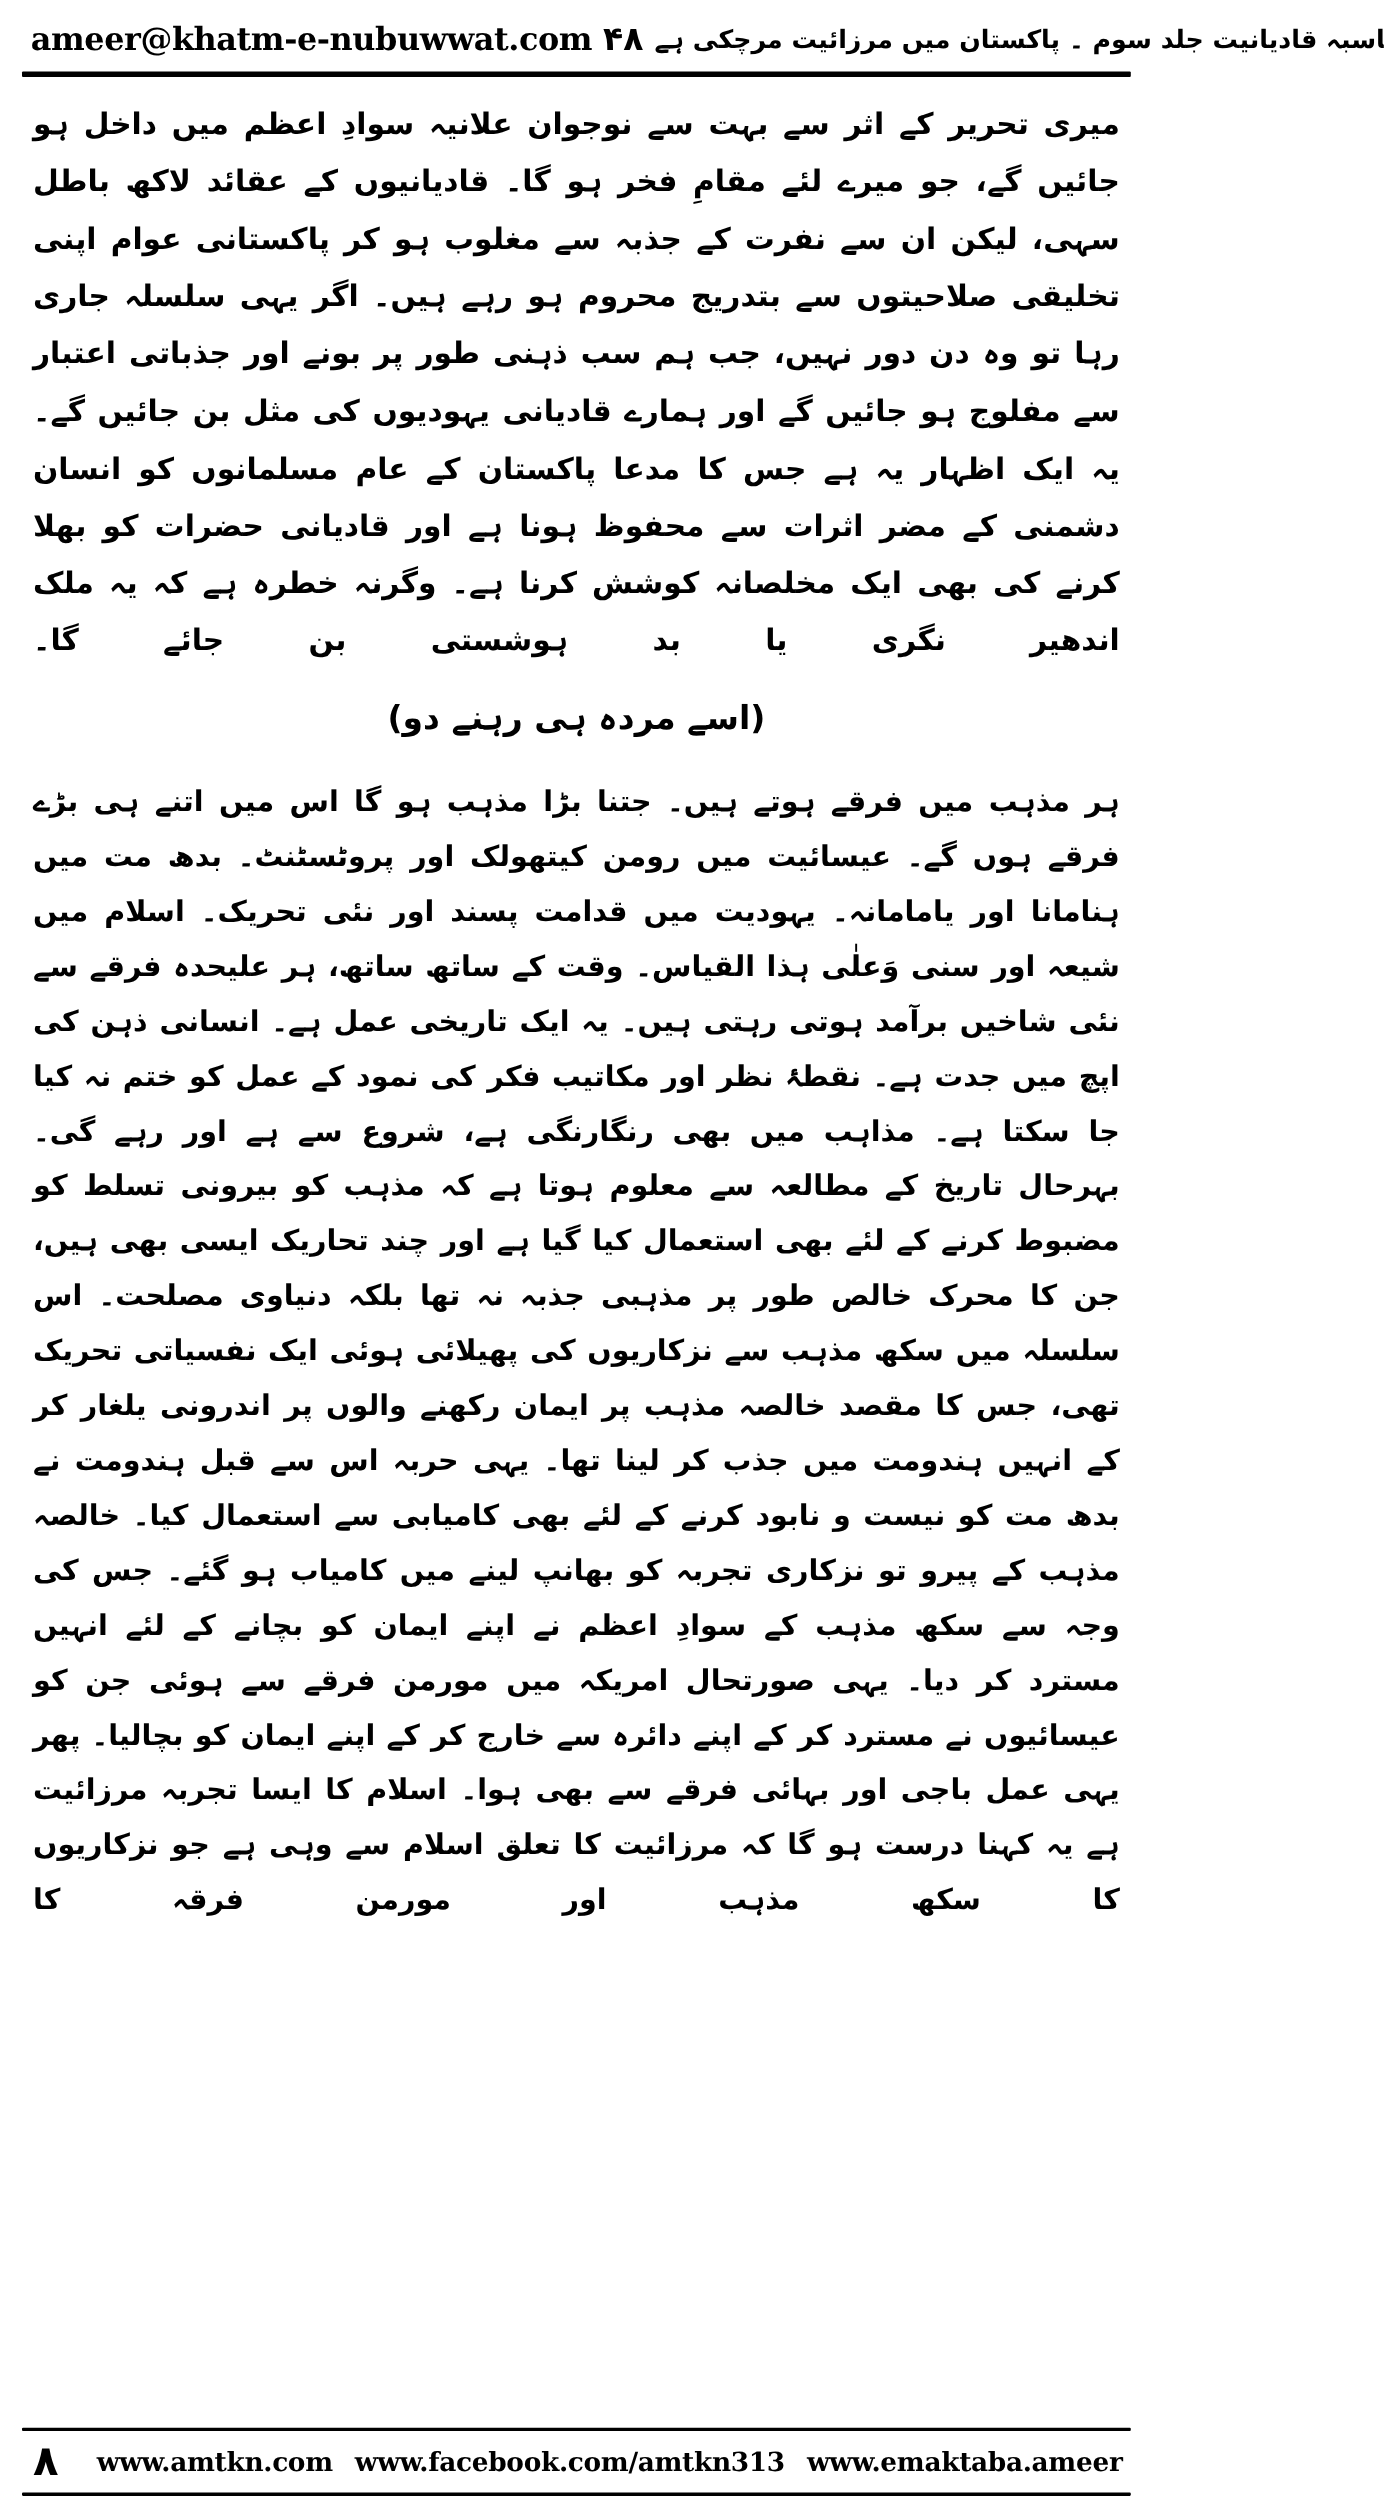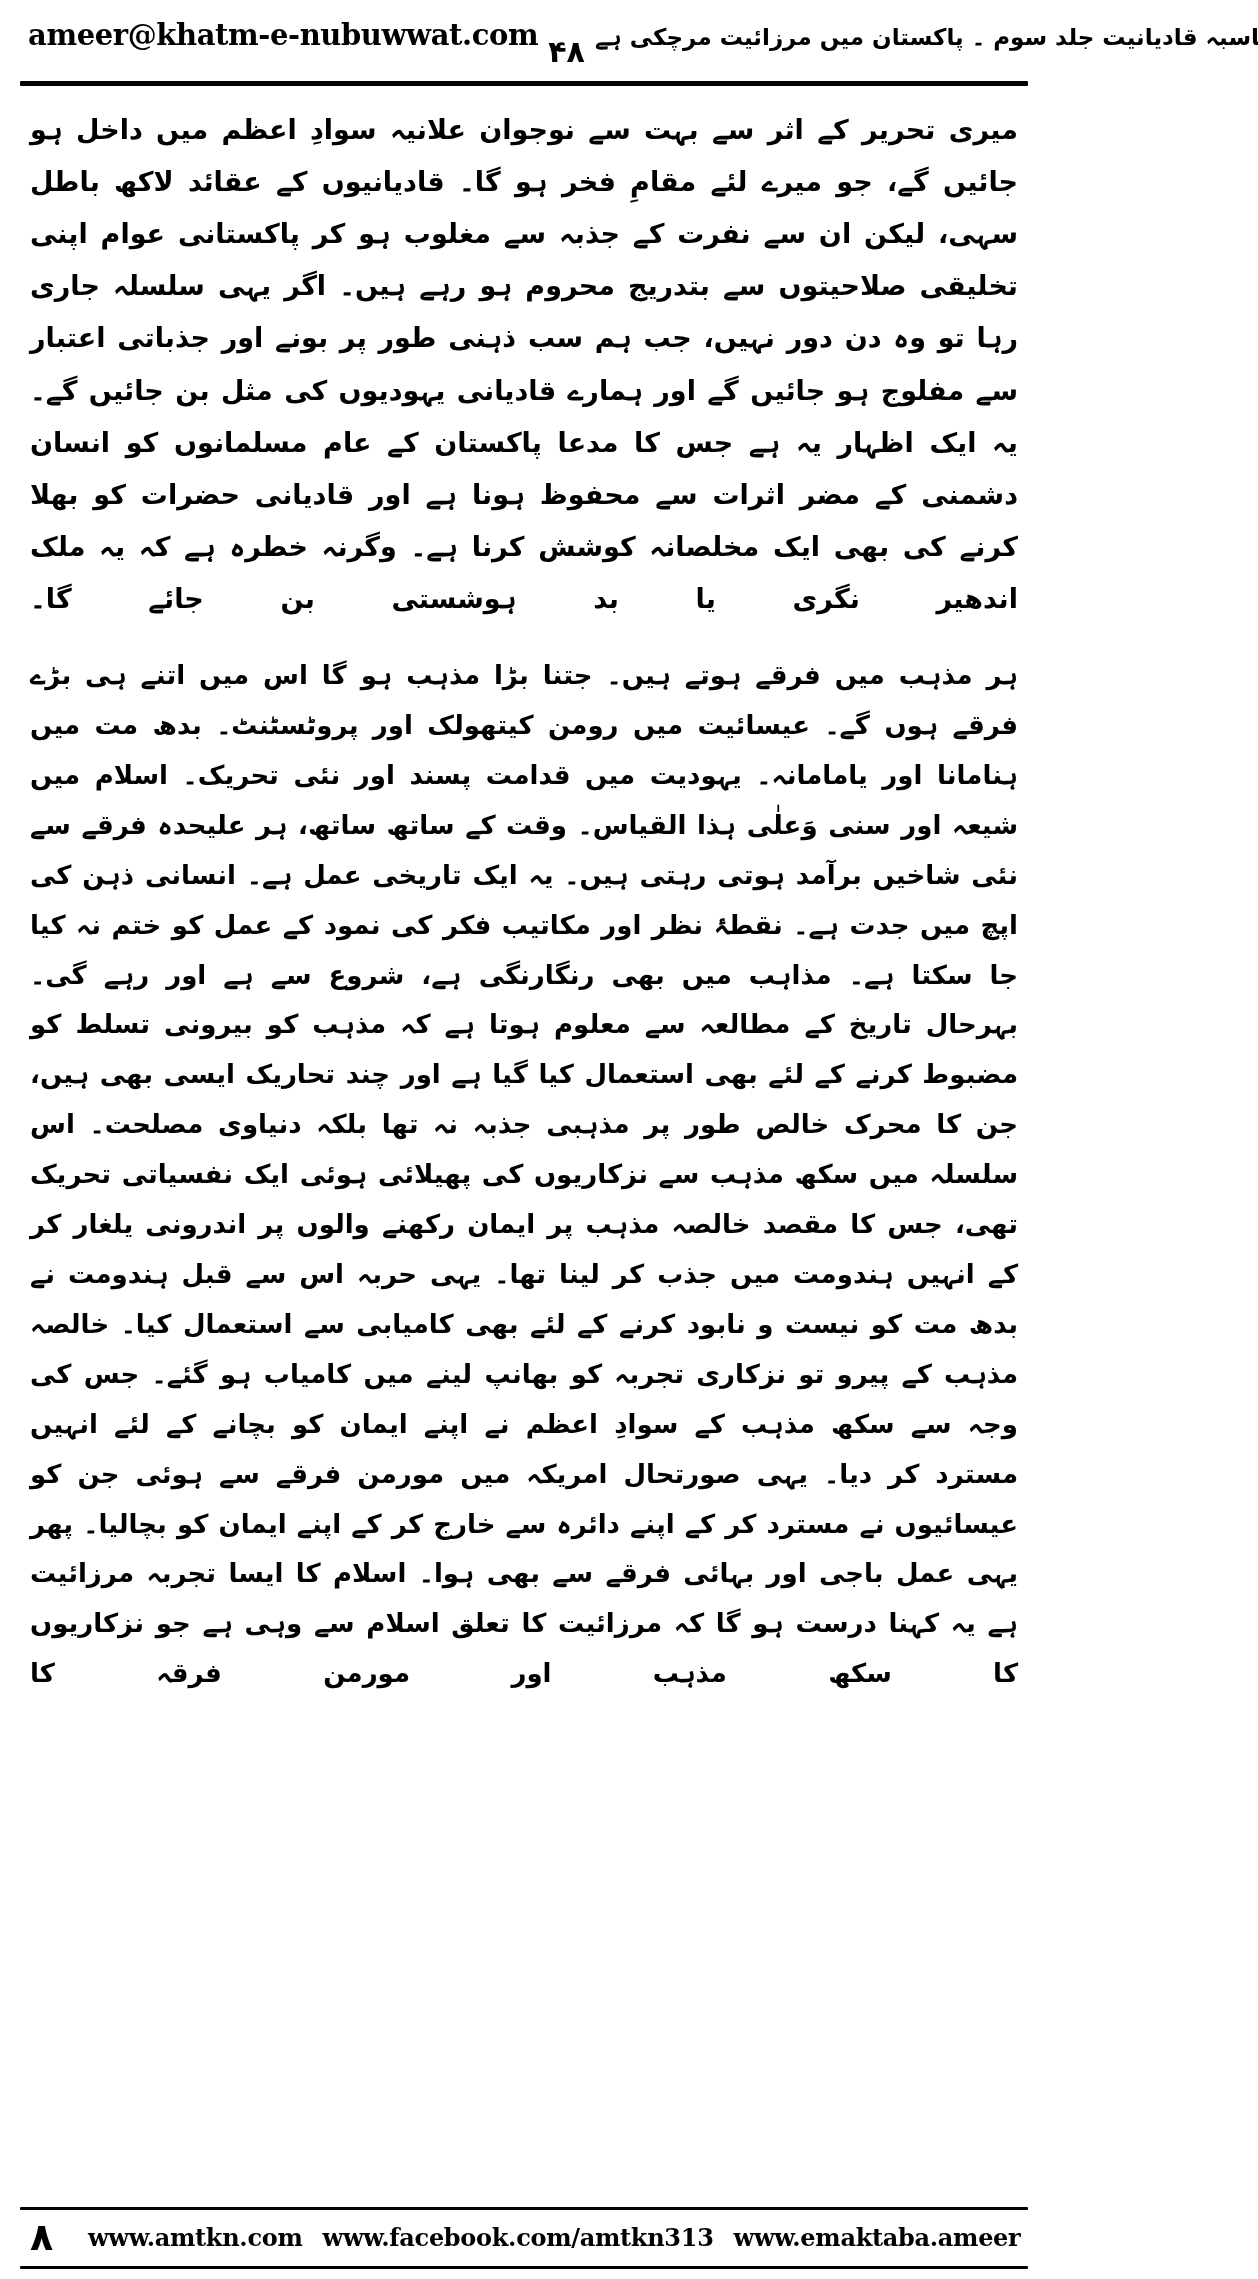--- a/index.html
+++ b/index.html
@@ -43,21 +43,20 @@
     white-space: nowrap;
     line-height: 1.1;
     padding-top: 6px;
   }
   .header-pageno-urdu {
     font-family: "DejaVu Sans", sans-serif;
     font-size: 30px;
     font-weight: bold;
     padding-top: 4px;
     white-space: nowrap;
-    margin-top: 16px;
   }
   .header-booktitle {
     direction: rtl;
     text-align: right;
     font-size: 23px;
     font-weight: bold;
     line-height: 1.35;
     white-space: nowrap;
     padding-top: 8px;
   }
@@ -160,20 +159,21 @@
     <div class="header-pageno-urdu">۴۸</div>
     <div class="header-booktitle">محاسبہ قادیانیت جلد سوم ۔ پاکستان میں مرزائیت مرچکی ہے</div>
   </div>
   <div class="rule"></div>
 
   <div class="content">
 
     <p class="para first">میری تحریر کے اثر سے بہت سے نوجوان علانیہ سوادِ اعظم میں داخل ہو جائیں گے، جو میرے لئے مقامِ فخر ہو گا۔ قادیانیوں کے عقائد لاکھ باطل سہی، لیکن ان سے نفرت کے جذبہ سے مغلوب ہو کر پاکستانی عوام اپنی تخلیقی صلاحیتوں سے بتدریج محروم ہو رہے ہیں۔ اگر یہی سلسلہ جاری رہا تو وہ دن دور نہیں، جب ہم سب ذہنی طور پر بونے اور جذباتی اعتبار سے مفلوج ہو جائیں گے اور ہمارے قادیانی یہودیوں کی مثل بن جائیں گے۔ یہ ایک اظہار یہ ہے جس کا مدعا پاکستان کے عام مسلمانوں کو انسان دشمنی کے مضر اثرات سے محفوظ ہونا ہے اور قادیانی حضرات کو بھلا کرنے کی بھی ایک مخلصانہ کوشش کرنا ہے۔ وگرنہ خطرہ ہے کہ یہ ملک اندھیر نگری یا بد ہوشستی بن جائے گا۔</p>
 
 
+    <div class="chapter-sub">(اسے مردہ ہی رہنے دو)</div>
 
     <p class="para body">ہر مذہب میں فرقے ہوتے ہیں۔ جتنا بڑا مذہب ہو گا اس میں اتنے ہی بڑے فرقے ہوں گے۔ عیسائیت میں رومن کیتھولک اور پروٹسٹنٹ۔ بدھ مت میں ہنامانا اور یامامانہ۔ یہودیت میں قدامت پسند اور نئی تحریک۔ اسلام میں شیعہ اور سنی وَعلٰی ہذا القیاس۔ وقت کے ساتھ ساتھ، ہر علیحدہ فرقے سے نئی شاخیں برآمد ہوتی رہتی ہیں۔ یہ ایک تاریخی عمل ہے۔ انسانی ذہن کی اپچ میں جدت ہے۔ نقطۂ نظر اور مکاتیب فکر کی نمود کے عمل کو ختم نہ کیا جا سکتا ہے۔ مذاہب میں بھی رنگارنگی ہے، شروع سے ہے اور رہے گی۔ بہرحال تاریخ کے مطالعہ سے معلوم ہوتا ہے کہ مذہب کو بیرونی تسلط کو مضبوط کرنے کے لئے بھی استعمال کیا گیا ہے اور چند تحاریک ایسی بھی ہیں، جن کا محرک خالص طور پر مذہبی جذبہ نہ تھا بلکہ دنیاوی مصلحت۔ اس سلسلہ میں سکھ مذہب سے نزکاریوں کی پھیلائی ہوئی ایک نفسیاتی تحریک تھی، جس کا مقصد خالصہ مذہب پر ایمان رکھنے والوں پر اندرونی یلغار کر کے انہیں ہندومت میں جذب کر لینا تھا۔ یہی حربہ اس سے قبل ہندومت نے بدھ مت کو نیست و نابود کرنے کے لئے بھی کامیابی سے استعمال کیا۔ خالصہ مذہب کے پیرو تو نزکاری تجربہ کو بھانپ لینے میں کامیاب ہو گئے۔ جس کی وجہ سے سکھ مذہب کے سوادِ اعظم نے اپنے ایمان کو بچانے کے لئے انہیں مسترد کر دیا۔ یہی صورتحال امریکہ میں مورمن فرقے سے ہوئی جن کو عیسائیوں نے مسترد کر کے اپنے دائرہ سے خارج کر کے اپنے ایمان کو بچالیا۔ پھر یہی عمل باجی اور بہائی فرقے سے بھی ہوا۔ اسلام کا ایسا تجربہ مرزائیت ہے یہ کہنا درست ہو گا کہ مرزائیت کا تعلق اسلام سے وہی ہے جو نزکاریوں کا سکھ مذہب اور مورمن فرقہ کا</p>
   </div>
 
   <div class="footer-wrap">
     <div class="rule thin"></div>
     <div class="footer">
       <div class="footer-pageno">۸</div>
       <div class="footer-links">
         <span>www.amtkn.com</span>

